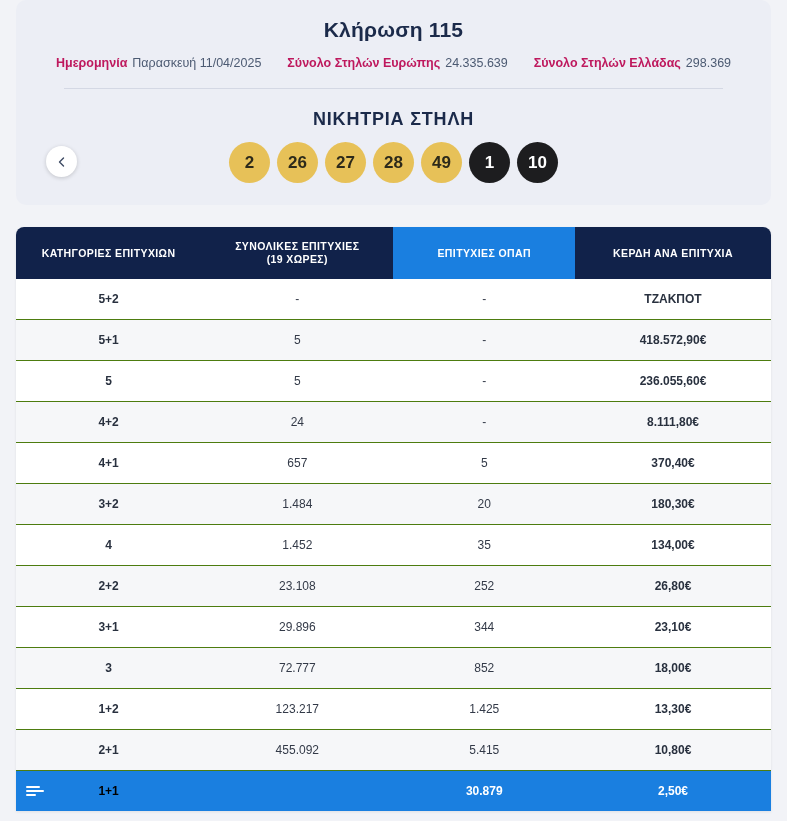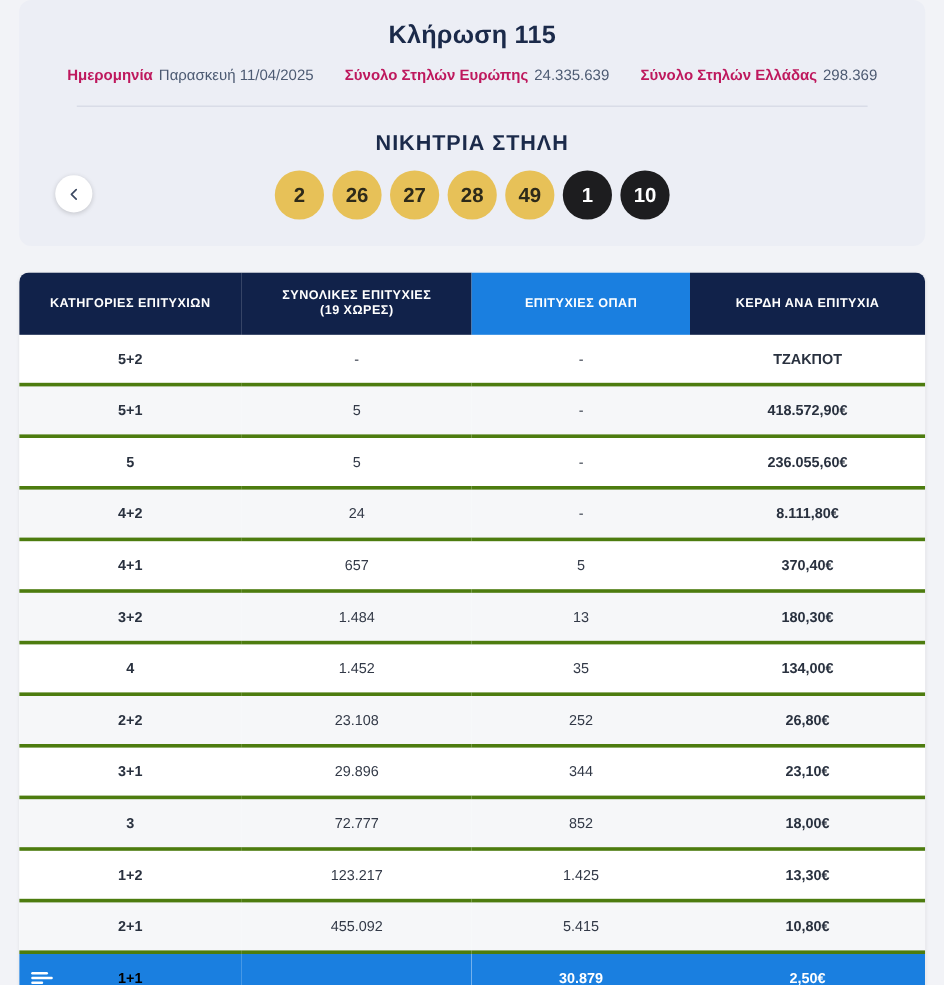--- a/index.html
+++ b/index.html
@@ -142,21 +142,21 @@
   thead th:nth-child(1) { width: 24.5%; }
   thead th:nth-child(2) { width: 25.5%; }
   thead th:nth-child(3) { width: 24%; }
   thead th:nth-child(4) { width: 26%; }
 
   tbody td {
     font-size: 12px;
     color: #333a48;
     text-align: center;
     padding: 13px 4px;
-    border-bottom: 3px solid #4d7c0f;
+    border-bottom: 1px solid #4d7c0f;
   }
   tbody tr.alt td { background: #f6f7f9; }
   tbody tr td:first-child { font-weight: bold; color: #29313f; }
   tbody td.col-prize { font-weight: bold; color: #29313f; }
   tbody td.col-cat { font-weight: bold; }
 
   tbody tr.footer-row td {
     background: #1a7fe0;
     color: #ffffff;
     font-weight: bold;
@@ -275,21 +275,21 @@
         </tr>
         <tr>
           <td class="col-cat">4+1</td>
           <td>657</td>
           <td>5</td>
           <td class="col-prize">370,40€</td>
         </tr>
         <tr class="alt">
           <td class="col-cat">3+2</td>
           <td>1.484</td>
-          <td>13</td>
+          <td>20</td>
           <td class="col-prize">180,30€</td>
         </tr>
         <tr>
           <td class="col-cat">4</td>
           <td>1.452</td>
           <td>35</td>
           <td class="col-prize">134,00€</td>
         </tr>
         <tr class="alt">
           <td class="col-cat">2+2</td>

